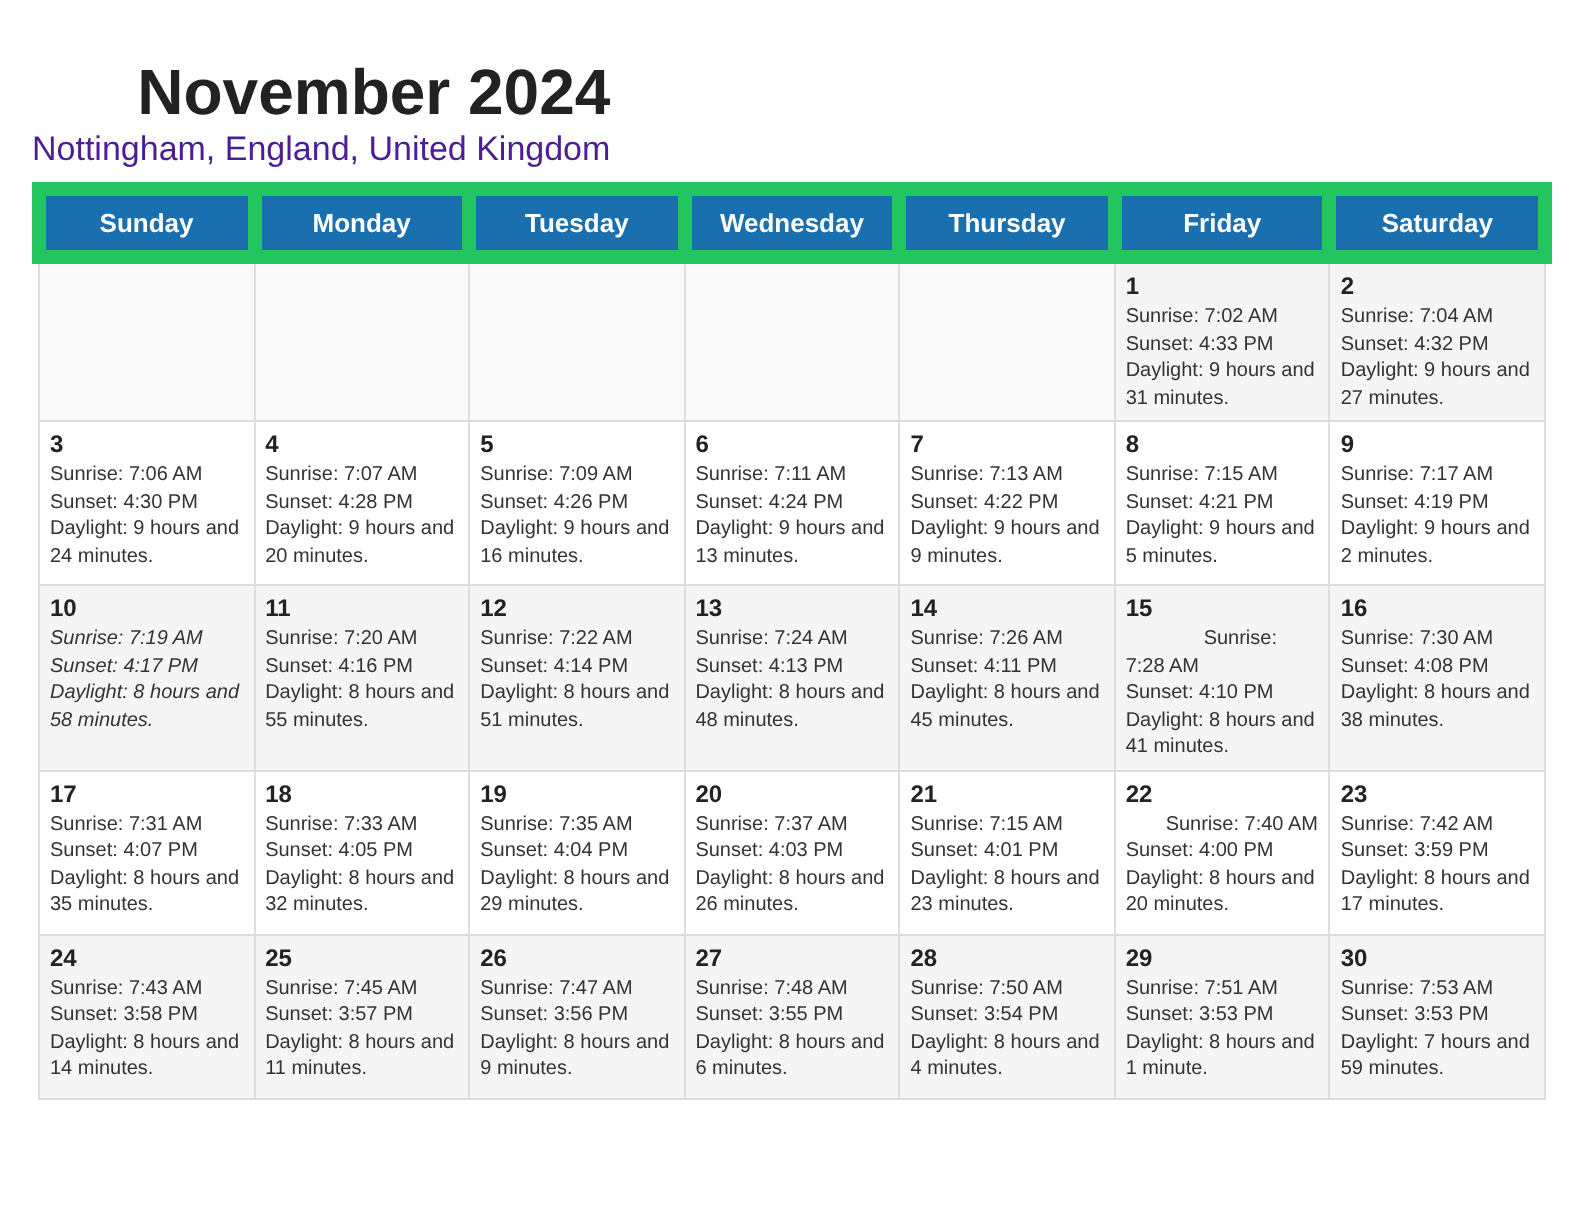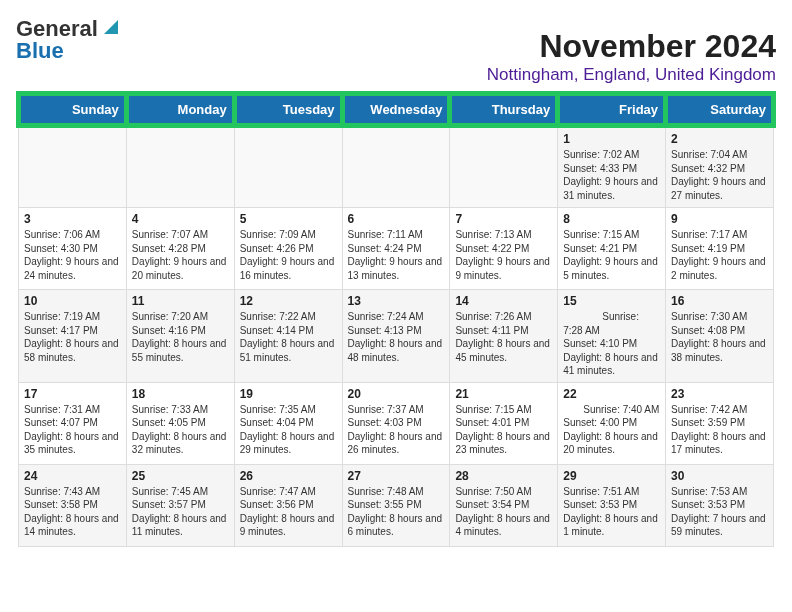--- a/index.html
+++ b/index.html
@@ -40,25 +40,25 @@
       color: #4c1d95;
     }
     table {
       width: 100%;
       border-collapse: collapse;
       table-layout: fixed;
     }
     thead tr th {
       background-color: #1a6faf;
       color: #fff;
-      text-align: right;
+      text-align: center;
       padding: 6px 5px;
       font-size: 13px;
       font-weight: bold;
-      border: 5px solid #22c55e;
+      border: 7px solid #22c55e;
     }
     tbody tr td {
       vertical-align: top;
       padding: 4px 5px;
       font-size: 10.5px;
       color: #222;
       border: 1px solid #ddd;
       height: 82px;
       background: #fff;
     }
@@ -81,29 +81,20 @@
     }
     .empty-cell {
       background: #f9f9f9 !important;
     }
   </style>
 </head>
 <body>
 
 <div class="page">
   <div class="header">
-    <div class="logo">
-      <div style="display:flex;align-items:center;">
-        <span style="font-size:22px;font-weight:bold;color:#333;">General</span>
-        <svg width="22" height="22" viewBox="0 0 22 22" style="margin-left:2px;margin-top:-4px;">
-          <polygon points="4,18 18,4 18,18" fill="#2196b0"></polygon>
-        </svg>
-      </div>
-      <span style="font-size:22px;font-weight:bold;color:#1a6faf;margin-top:-4px;">Blue</span>
-    </div>
     <div class="title-block">
       <h1>November 2024</h1>
       <h2>Nottingham, England, United Kingdom</h2>
     </div>
   </div>
 
   <table>
     <thead>
       <tr>
         <th>Sunday</th>
@@ -146,21 +137,21 @@
 Sunset: 4:22 PM
 Daylight: 9 hours and 9 minutes.</span></td>
           <td><span class="day-num">8</span><span class="day-info" style="white-space: pre-line;">Sunrise: 7:15 AM
 Sunset: 4:21 PM
 Daylight: 9 hours and 5 minutes.</span></td>
           <td><span class="day-num">9</span><span class="day-info" style="white-space: pre-line;">Sunrise: 7:17 AM
 Sunset: 4:19 PM
 Daylight: 9 hours and 2 minutes.</span></td>
         </tr>
         <tr>
-          <td><span class="day-num">10</span><span class="day-info" style="white-space: pre-line;">Sunrise: 7:19 AM
+          <td><span class="day-num">10</span><span class="day-info" style="white-space: pre-line; font-style: italic;">Sunrise: 7:19 AM
 Sunset: 4:17 PM
 Daylight: 8 hours and 58 minutes.</span></td>
           <td><span class="day-num">11</span><span class="day-info" style="white-space: pre-line;">Sunrise: 7:20 AM
 Sunset: 4:16 PM
 Daylight: 8 hours and 55 minutes.</span></td>
           <td><span class="day-num">12</span><span class="day-info" style="white-space: pre-line;">Sunrise: 7:22 AM
 Sunset: 4:14 PM
 Daylight: 8 hours and 51 minutes.</span></td>
           <td><span class="day-num">13</span><span class="day-info" style="white-space: pre-line;">Sunrise: 7:24 AM
 Sunset: 4:13 PM

